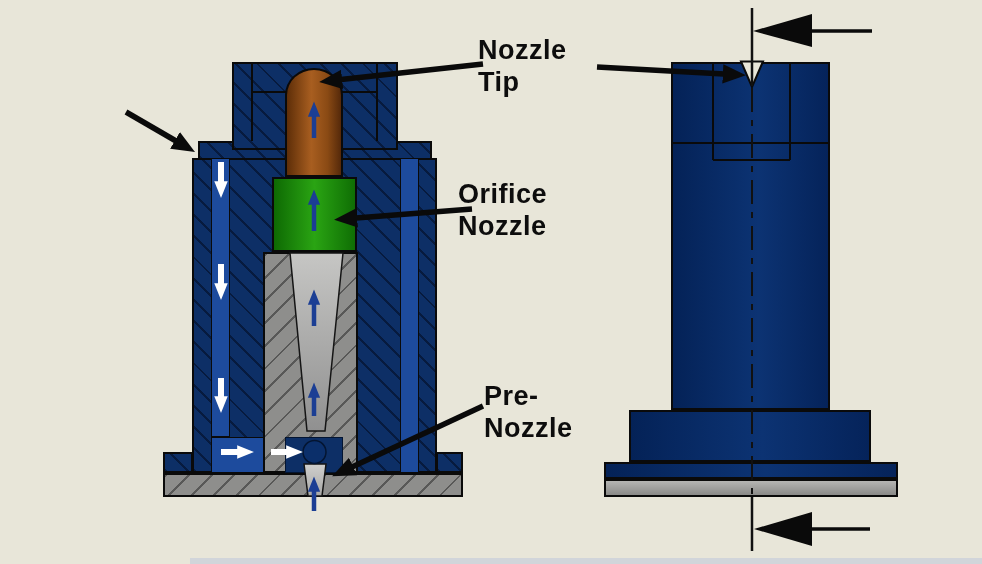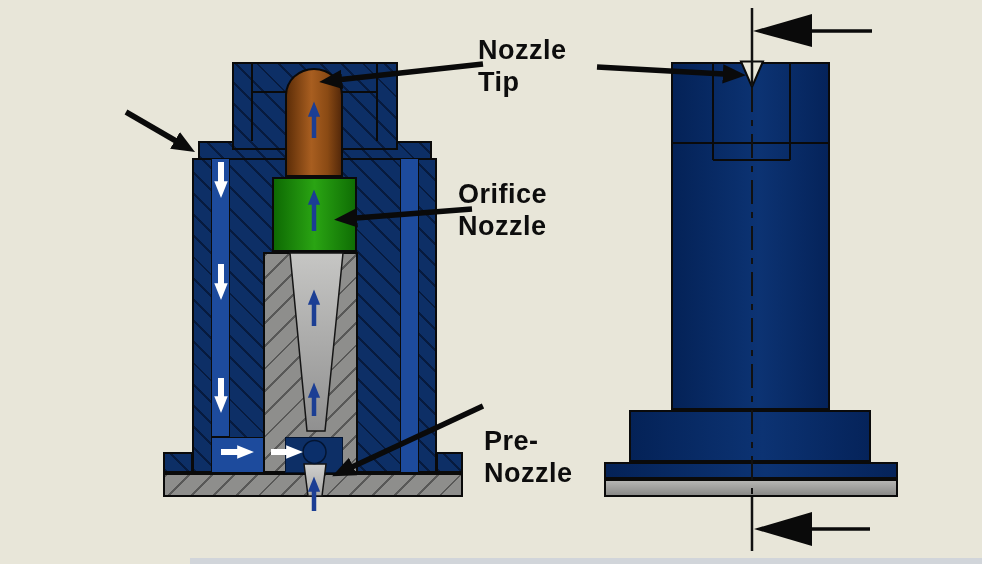--- a/index.html
+++ b/index.html
@@ -178,18 +178,18 @@
   </svg>
 
   <div class="label" style="left:478px;top:34px;width:126px;">
     <span>Nozzle</span>
     <span>Tip</span>
   </div>
   <div class="label" style="left:458px;top:178px;width:148px;">
     <span>Orifice</span>
     <span>Nozzle</span>
   </div>
-  <div class="label" style="left:484px;top:380px;width:120px;margin-top:45px;">
+  <div class="label" style="left:484px;top:380px;width:120px;">
     <span>Pre-</span>
     <span>Nozzle</span>
   </div>
 
 </div>
 
 </body></html>

